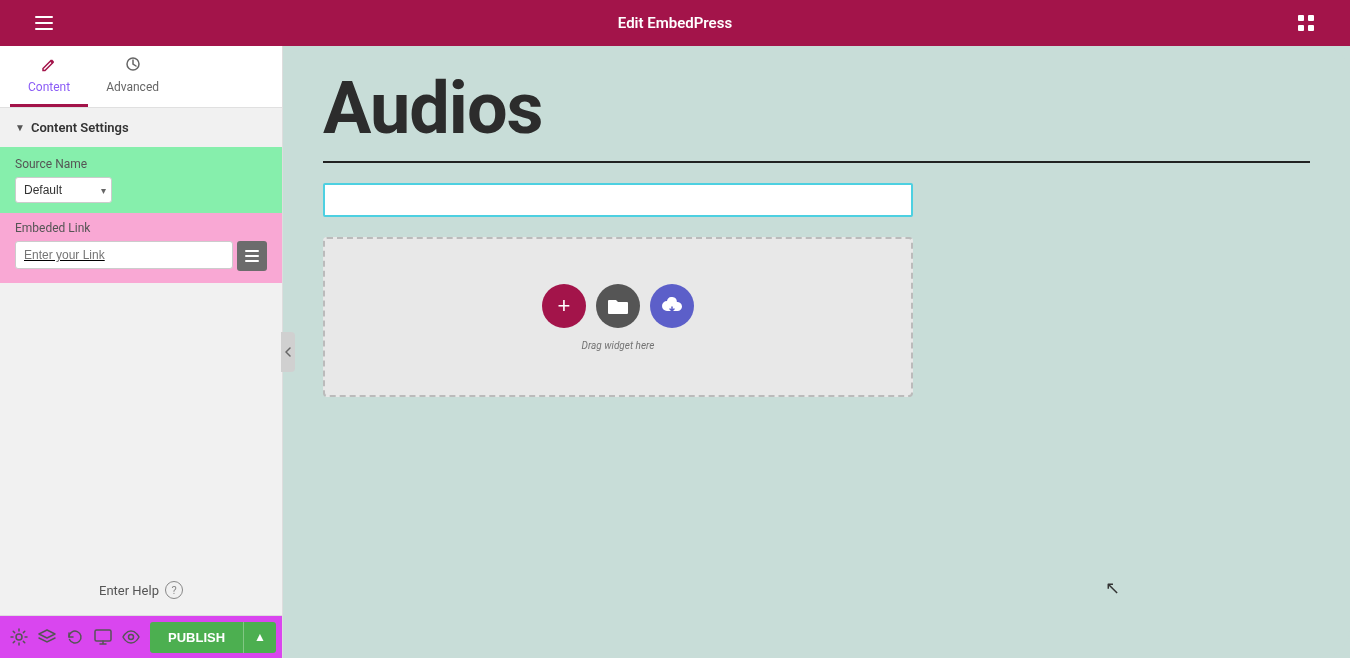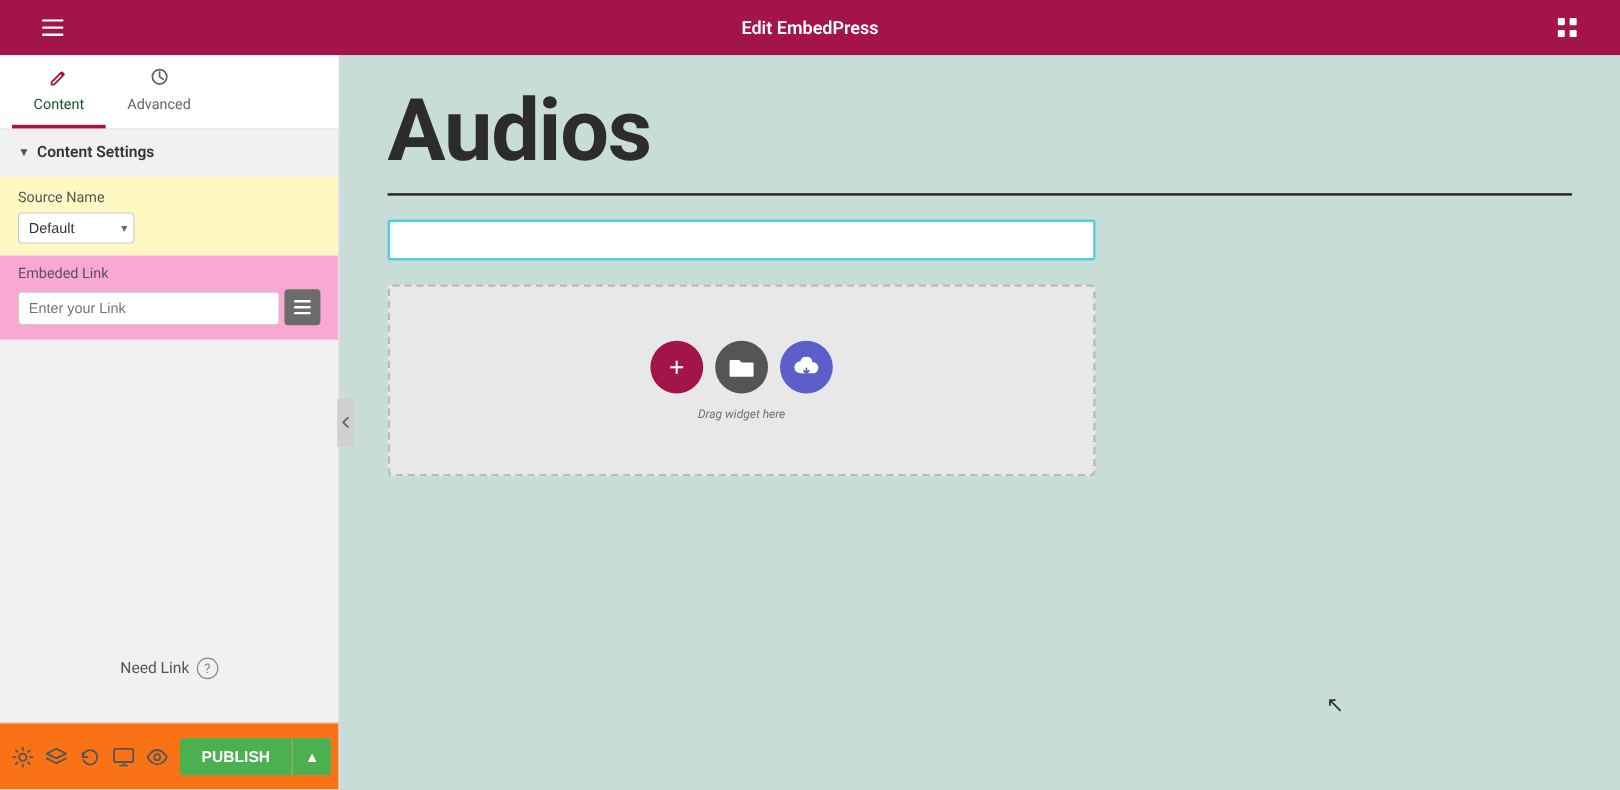--- a/index.html
+++ b/index.html
@@ -60,21 +60,21 @@
       flex-direction: column;
       align-items: center;
       padding: 10px 18px;
       cursor: pointer;
       font-size: 12px;
       color: #666;
       border-bottom: 3px solid transparent;
       gap: 4px;
     }
     .tab-item.active {
-      color: #14532d;
+      color: #8b5cf6;
       border-bottom-color: #a3144a;
     }
     .tab-icon {
       font-size: 16px;
     }
 
     
     .panel-content {
       flex: 1;
       padding: 0;
@@ -93,21 +93,21 @@
       background: #f1f1f1;
       cursor: pointer;
     }
     .section-header .arrow {
       font-size: 10px;
       color: #555;
     }
 
     .form-group {
       padding: 10px 15px;
-      background: #fef9c3;
+      background: #86efac;
     }
     .form-label {
       font-size: 12px;
       color: #555;
       margin-bottom: 6px;
       display: block;
     }
     .select-wrapper {
       position: relative;
       display: inline-block;
@@ -141,21 +141,22 @@
     }
     .embed-link-label {
       font-size: 12px;
       color: #555;
       margin-bottom: 6px;
       display: block;
     }
     .link-input-row {
       display: flex;
       gap: 4px;
-      align-items: flex-end;
+      align-items: flex-start;
+      text-decoration: underline;
     }
     .link-input {
       flex: 1;
       padding: 6px 8px;
       border: 1px solid #ccc;
       border-radius: 3px;
       font-size: 12px;
       color: #999;
       outline: none;
     }
@@ -212,28 +213,27 @@
       align-items: center;
       justify-content: center;
       cursor: pointer;
       z-index: 10;
       font-size: 10px;
       color: #666;
     }
 
     
     .bottom-bar {
-      height: 56px;
-      background: #f97316;
+      height: 43px;
+      background: #d946ef;
       border-top: 1px solid #ddd;
       display: flex;
       align-items: center;
       padding: 0 10px;
       gap: 10px;
-      margin-top: 20px;
     }
     .bottom-icon-btn {
       width: 30px;
       height: 30px;
       display: flex;
       align-items: center;
       justify-content: center;
       cursor: pointer;
       color: #555;
       font-size: 16px;
@@ -265,20 +265,21 @@
       font-size: 12px;
     }
 
     
     .canvas-area {
       flex: 1;
       background: #c8ddd8;
       overflow-y: auto;
       padding: 20px 40px;
       position: relative;
+      border-radius: 30px;
     }
 
     .page-title-text {
       font-size: 72px;
       font-weight: 700;
       color: #2c2c2c;
       letter-spacing: -1px;
       margin-bottom: 10px;
     }
 
@@ -426,21 +427,21 @@
               <rect y="0" width="14" height="2" rx="1" fill="white"></rect>
               <rect y="5" width="14" height="2" rx="1" fill="white"></rect>
               <rect y="10" width="14" height="2" rx="1" fill="white"></rect>
             </svg>
           </button>
         </div>
       </div>
     </div>
 
     <div class="need-help">
-      <span>Need Link</span>
+      <span>Enter Help</span>
       <div class="help-icon">?</div>
     </div>
 
     <div class="collapse-handle">
       <svg width="6" height="10" viewBox="0 0 6 10" fill="none">
         <path d="M5 1L1 5L5 9" stroke="#666" stroke-width="1.5" stroke-linecap="round"></path>
       </svg>
     </div>
 
     <div class="bottom-bar">

